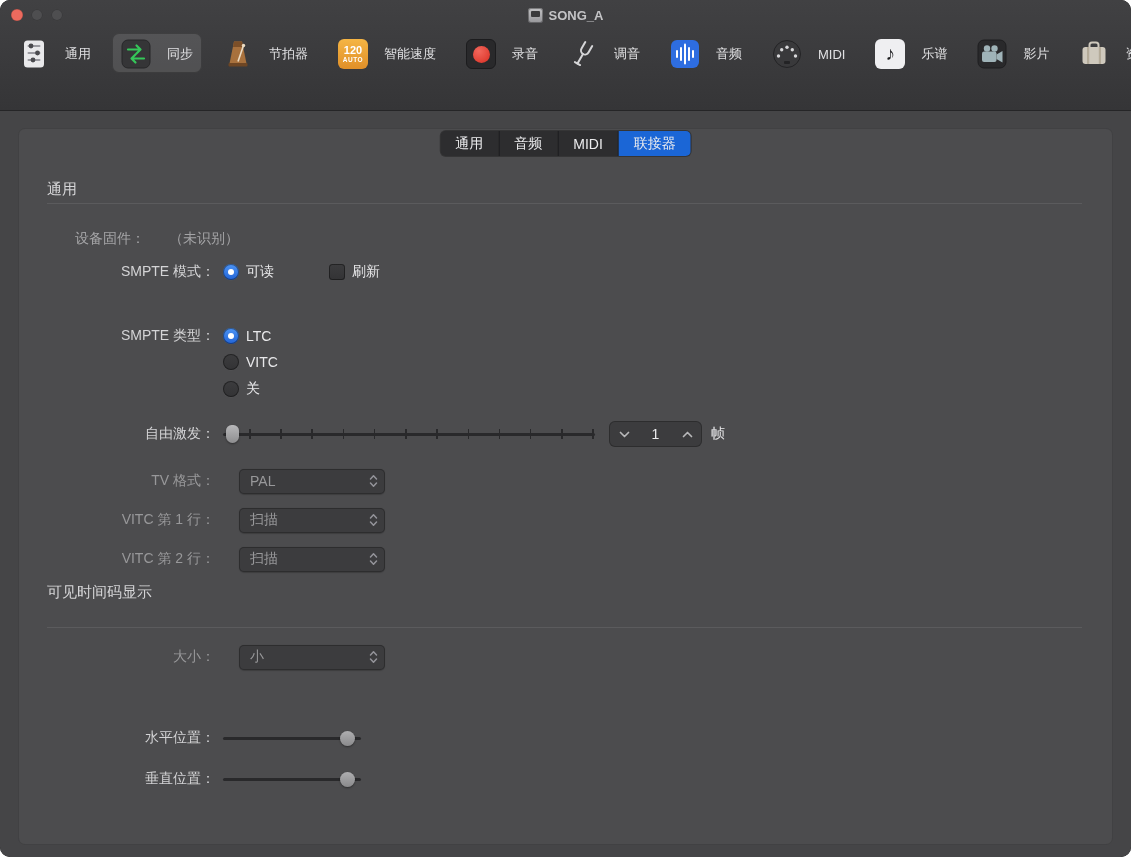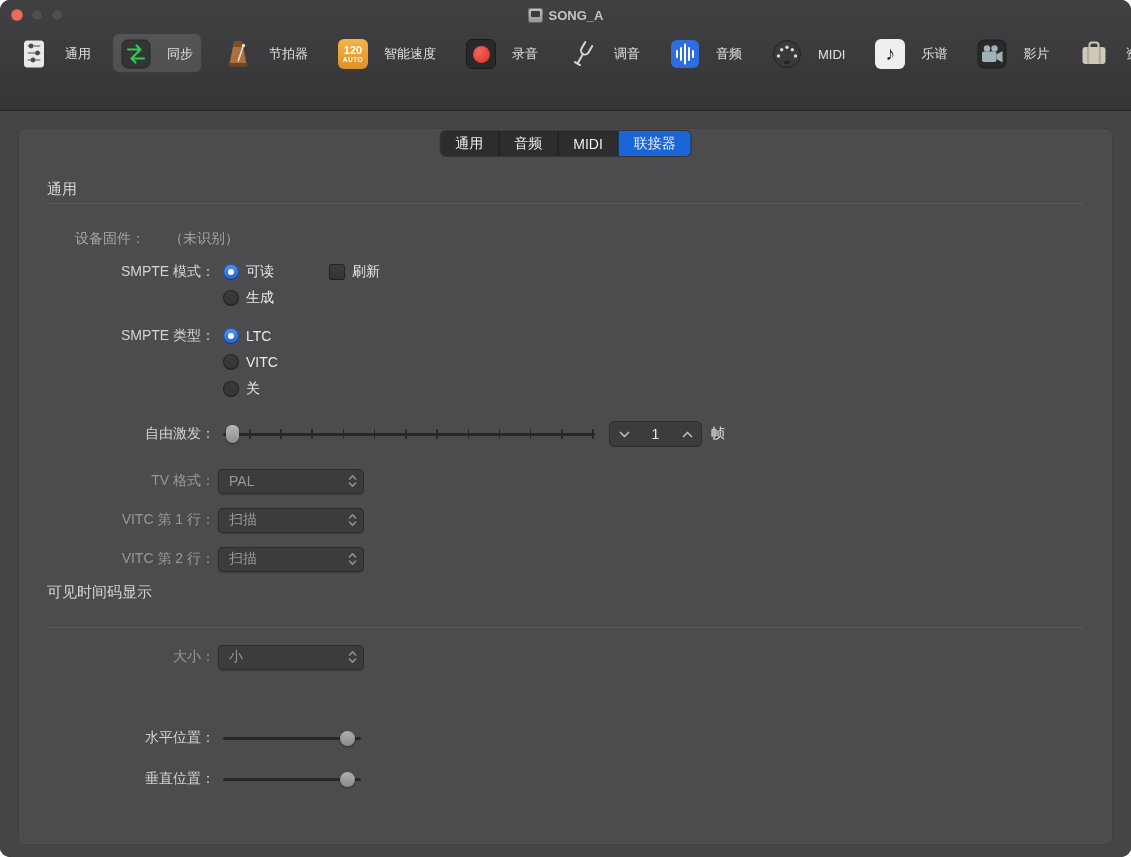--- a/index.html
+++ b/index.html
@@ -48,21 +48,21 @@
   .flabel{width:215px;text-align:right;font-size:14px;color:#d4d4d6;flex:none;}
   .flabel.dim{color:#98989a;}
   .ctrl{display:flex;align-items:center;margin-left:8px;gap:7px;}
   .opt-label{font-size:14px;color:#e8e8ea;white-space:nowrap;}
 
   .radio{position:relative;width:16px;height:16px;border-radius:50%;background:linear-gradient(#3c3c3e,#333335);box-shadow:inset 0 0 0 1px rgba(0,0,0,.4),0 .5px 0 rgba(255,255,255,.06);flex:none;}
   .radio.selected{background:linear-gradient(#4e95f5,#2163d6);}
   .radio.selected::after{content:"";position:absolute;left:5px;top:5px;width:6px;height:6px;border-radius:50%;background:#fff;}
   .checkbox{width:16px;height:16px;border-radius:3.5px;background:linear-gradient(#3c3c3e,#333335);box-shadow:inset 0 0 0 1px rgba(0,0,0,.4);flex:none;}
 
-  .popup{width:146px;height:25px;border-radius:5px;background:#3c3c3e;box-shadow:inset 0 0 0 1px rgba(0,0,0,.25),0 .5px 1px rgba(0,0,0,.2);display:flex;align-items:center;padding:0 7px 0 11px;margin-left:3px;flex:none;}
+  .popup{width:146px;height:25px;border-radius:5px;background:#3c3c3e;box-shadow:inset 0 0 0 1px rgba(0,0,0,.25),0 .5px 1px rgba(0,0,0,.2);display:flex;align-items:center;padding:0 7px 0 11px;margin-left:24px;flex:none;}
   .popup-value{flex:1;font-size:14px;color:#98989a;}
 
   .stepper{width:93px;height:26px;border-radius:6px;background:#3c3c3e;box-shadow:inset 0 0 0 1px rgba(0,0,0,.25);display:flex;align-items:center;margin-left:14px;flex:none;}
   .step-btn{width:30px;height:100%;display:flex;align-items:center;justify-content:center;}
   .step-val{flex:1;text-align:center;font-size:14px;color:#ececee;}
   .unit{margin-left:9px;font-size:14px;color:#e8e8ea;}
 
   .fslider{position:relative;width:372px;height:20px;margin-left:8px;flex:none;}
   .track{position:absolute;left:0;right:0;top:50%;height:3px;margin-top:-1.5px;background:#29292b;border-radius:1.5px;}
   .ticks{position:absolute;left:26px;right:1px;top:50%;margin-top:-5px;height:10px;display:flex;justify-content:space-between;}
@@ -255,27 +255,20 @@
       <div class="flabel">SMPTE 模式：</div>
       <div class="ctrl">
         <span class="radio selected"></span>
         <span class="opt-label">可读</span>
       </div>
       <div class="ctrl" style="margin-left:55px">
         <span class="checkbox"></span>
         <span class="opt-label">刷新</span>
       </div>
     </div>
-    <div class="frow" style="top:174px">
-      <div class="flabel"></div>
-      <div class="ctrl">
-        <span class="radio"></span>
-        <span class="opt-label">生成</span>
-      </div>
-    </div>
 
     <div class="frow" style="top:212px">
       <div class="flabel">SMPTE 类型：</div>
       <div class="ctrl">
         <span class="radio selected"></span>
         <span class="opt-label">LTC</span>
       </div>
     </div>
     <div class="frow" style="top:238px">
       <div class="flabel"></div>

